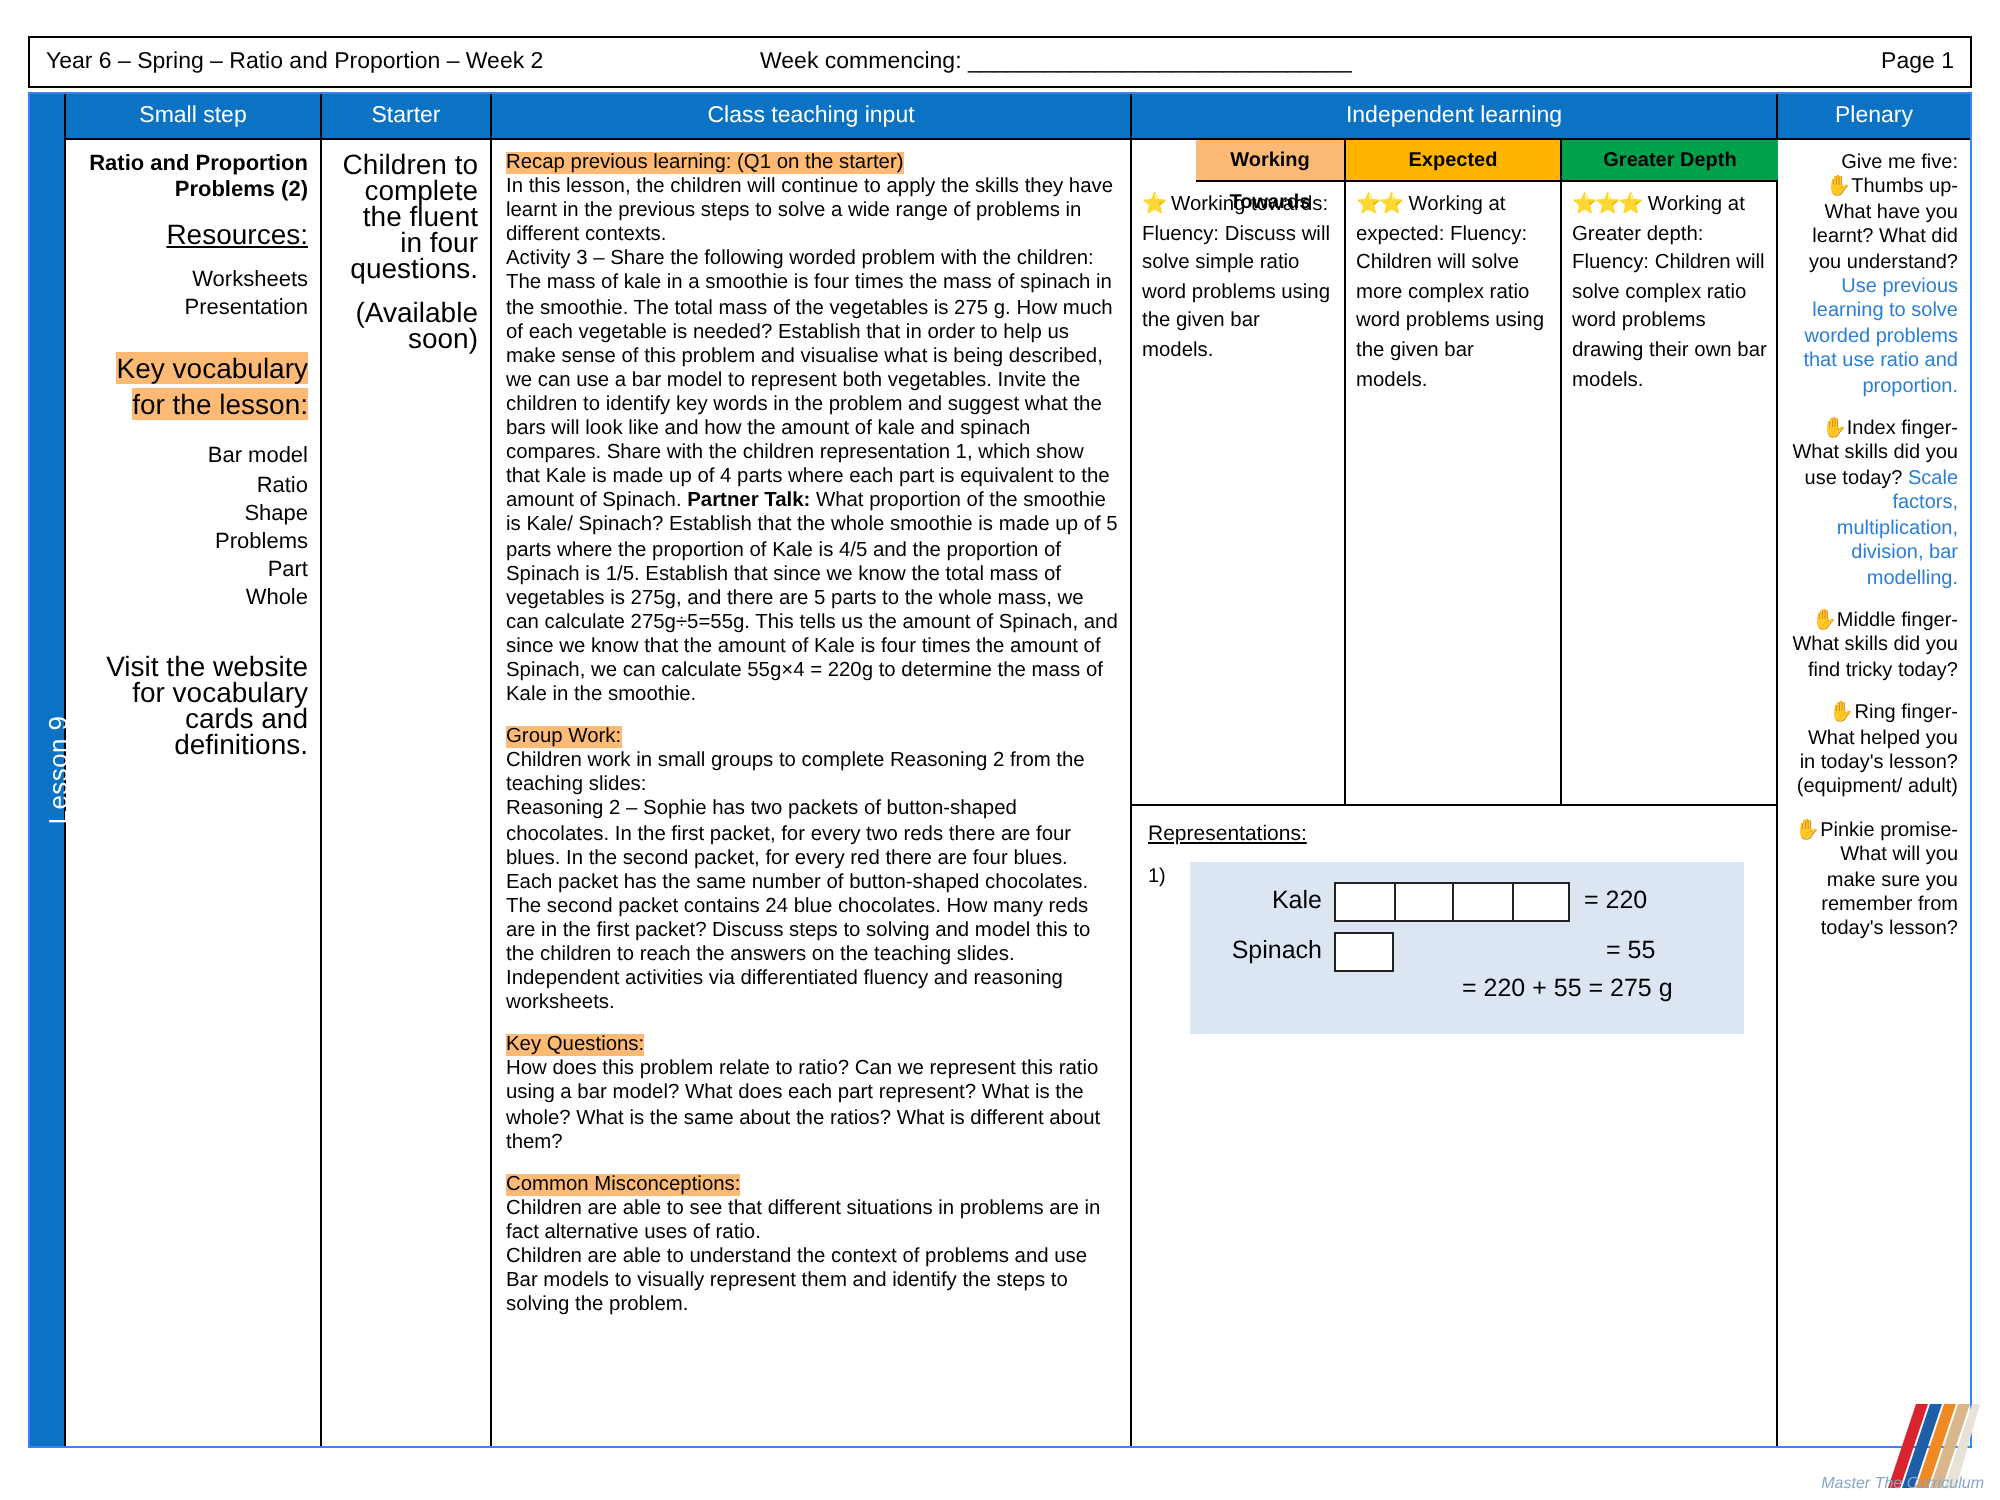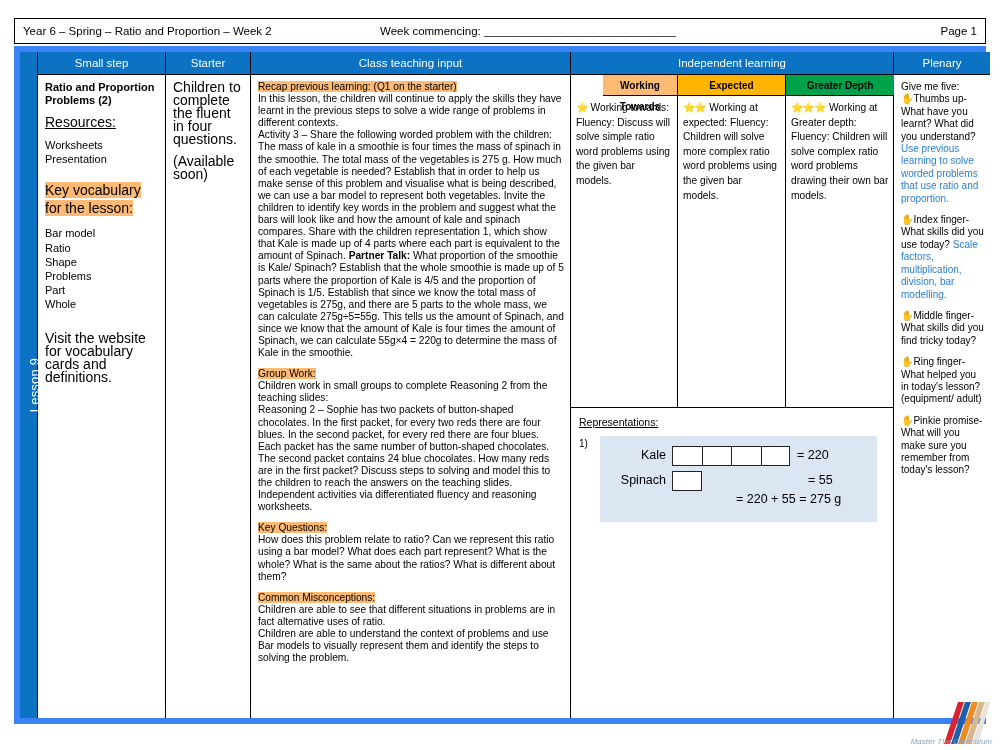--- a/index.html
+++ b/index.html
@@ -18,21 +18,21 @@
     border:1px solid #000;box-sizing:border-box;background:#fff;
     font-size:11.5px;
   }
   .titlebar .tb-left{position:absolute;left:8px;top:6px;}
   .titlebar .tb-mid{position:absolute;left:365px;top:6px;}
   .titlebar .tb-right{position:absolute;right:8px;top:6px;}
 
   
   .grid{
     position:absolute;left:14px;top:46px;width:972px;height:678px;
-    border:6px solid #3b82f6;box-sizing:border-box;
+    border:1px solid #3b82f6;box-sizing:border-box;
   }
   .spine{
     position:absolute;left:0;top:0;width:18px;height:100%;
     background:#0b72c4;border-right:1px solid #000;box-sizing:border-box;
   }
   .spine-label{
     position:absolute;left:-31px;top:50%;width:90px;
     transform:translateY(-50%) rotate(-90deg);
     text-align:center;color:#fff;font-size:13px;letter-spacing:.2px;
     white-space:nowrap;
@@ -50,21 +50,21 @@
   }
   .col.last,.hdr.last{border-right:none;}
 
   
   .c1{left:18px;width:128px;}
   .c2{left:146px;width:85px;}
   .c3{left:231px;width:320px;}
   .c4{left:551px;width:323px;}
   .c5{left:874px;width:96px;}
 
-  .pad{padding:6px 6px 4px 7px;box-sizing:border-box;height:100%;overflow:hidden;}
+  .pad{padding:6px 6px 4px 7px;box-sizing:border-box;height:100%;overflow:hidden;text-align:right;}
   .t11{font-size:14px;line-height:13px;}
   .bold{font-weight:bold;}
   .ul{text-decoration:underline;}
   .hl{background:#fdba74;display:inline;}
   .sp{height:9px;}
   .sp-sm{height:5px;}
   .sp-lg{height:15px;}
 
   
   .ss-title{font-size:11px;font-weight:bold;line-height:13px;}

